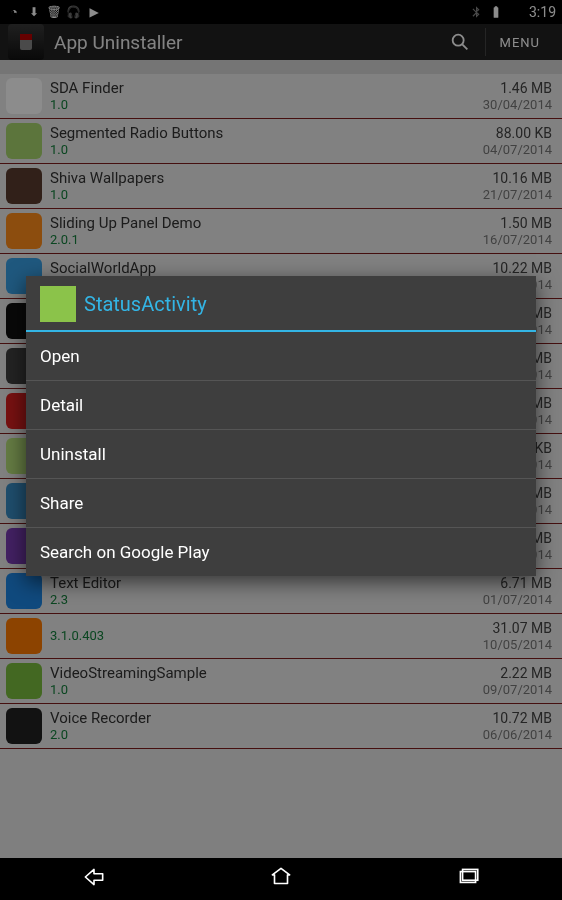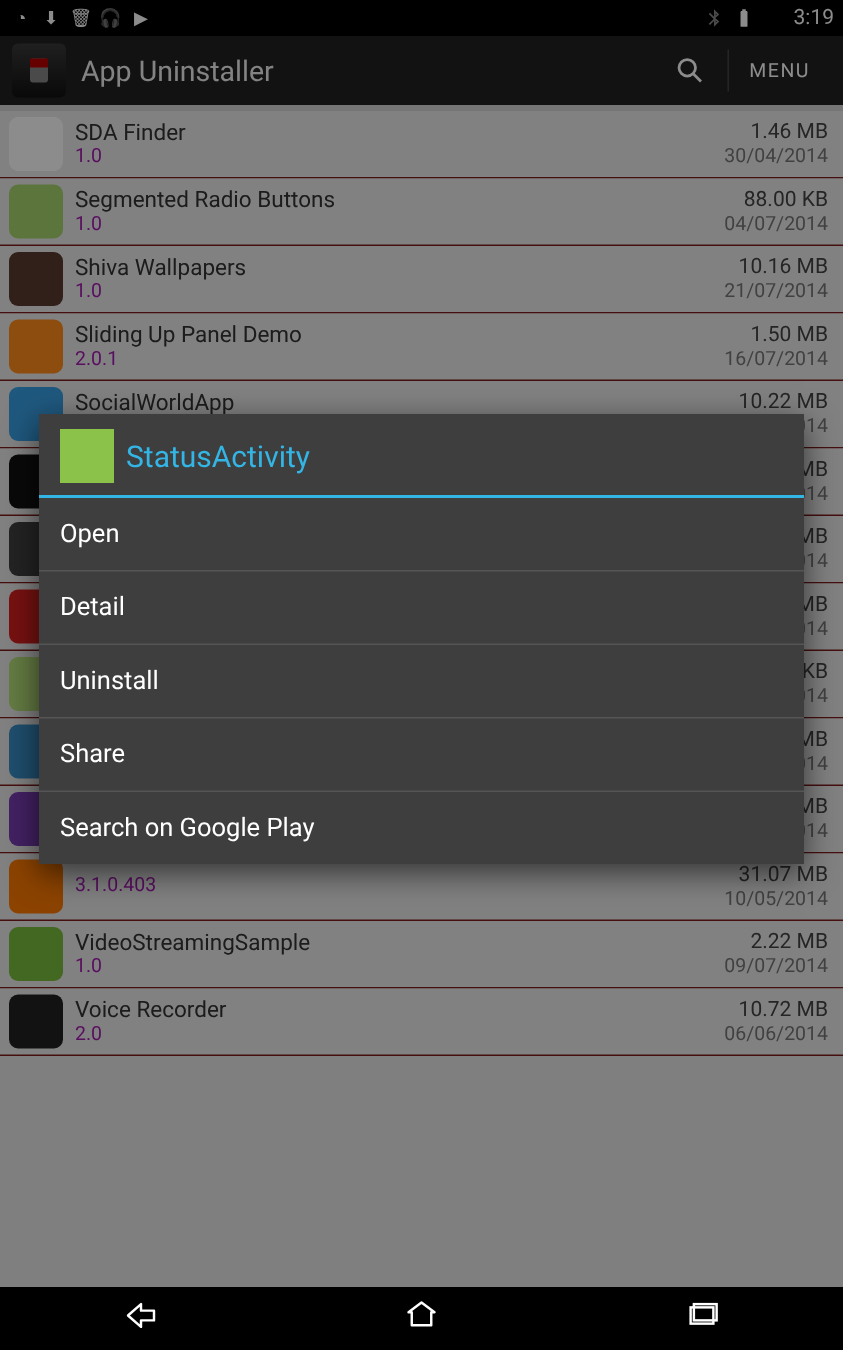--- a/index.html
+++ b/index.html
@@ -7,36 +7,36 @@
   width: 562px; height: 900px;
   font-family: Roboto, "Helvetica Neue", Arial, sans-serif;
   background: #d6d6d6; position: relative; overflow: hidden;
 }
 
 .status-bar { height: 24px; background: #000; display: flex; align-items: center; justify-content: space-between; padding: 0 6px; color: #fff; font-size: 12px; }
 .status-left, .status-right { display: flex; align-items: center; gap: 4px; }
 .status-icon { width: 16px; height: 16px; display: inline-flex; align-items: center; justify-content: center; }
 .status-right .clock { font-size: 14px; font-weight: 400; margin-left: 21px; }
 
-.action-bar { height: 46px; background: #222; display: flex; align-items: center; padding: 0 8px; color: #fff; }
+.action-bar { height: 36px; background: #222; display: flex; align-items: center; padding: 0 8px; color: #fff; }
 .app-icon { width: 36px; height: 36px; background: linear-gradient(#3a3a3a,#111); border-radius: 4px; display: flex; align-items: center; justify-content: center; margin-right: 10px; }
 .app-icon svg { width: 24px; height: 24px; }
 .app-title { font-size: 19px; flex: 1; font-weight: 400; color:#eee;}
 .ab-right { display: flex; align-items: center; gap: 0; }
 .ab-btn { height: 50px; display: flex; align-items: center; justify-content: center; padding: 0 14px; color:#fff;}
 .search-btn svg { width: 22px; height: 22px; stroke:#fff; }
 .divider-v { width: 1px; height: 28px; background:#444; }
 .menu-btn { font-size: 13px; letter-spacing: 1px; }
 
 .app-list { position: absolute; top: 74px; bottom: 42px; left:0; right:0; overflow: hidden; background:#e8e8e8;}
 .app-row { display:flex; align-items:center; padding:4px 10px 4px 6px; border-bottom:1px solid #7f1d1d; background:#ececec; height:45px;}
 .row-icon { width:36px; height:36px; border-radius:6px; margin-right:8px; flex:none; display:flex;align-items:center;justify-content:center;}
 .row-text { flex:1; display:flex; flex-direction:column; line-height:1.2;}
 .row-name { font-size:15px; color:#333;}
-.row-ver { font-size:13px; color:#a21caf;}
+.row-ver { font-size:13px; color:#15803d;}
 .row-meta { text-align:right; display:flex; flex-direction:column; line-height:1.2;}
 .row-size { font-size:14px; color:#444;}
 .row-date { font-size:13px; color:#777;}
 
 .ic0{background:#fff;} .ic1{background:#a8d66d;} .ic2{background:#5a3b2e;} .ic3{background:#ff8c1a;} .ic4{background:#3aa0e6;}
 .ic5{background:#111;} .ic6{background:#404040;} .ic7{background:#d92020;} .ic8{background:#b7e07a;} .ic9{background:#3a8fc7;}
 .ic10{background:#7a3db5;} .ic11{background:#1e88e5;} .ic12{background:#ff7a00;} .ic13{background:#7bbd3e;} .ic14{background:#222;}
 
 .scrim { position:absolute; inset:0; background:rgba(0,0,0,0.45);}
 .dialog { position:absolute; left:26px; right:26px; top:276px; background:#3e3e3e; color:#fff; box-shadow:0 6px 20px rgba(0,0,0,0.6);}
@@ -212,20 +212,31 @@
       <div class="row-text">
         <span class="row-name"></span>
         <span class="row-ver"></span>
       </div>
       <div class="row-meta">
         <span class="row-size">MB</span>
         <span class="row-date">014</span>
       </div>
     </div>
     <div class="app-row">
+      <div class="row-icon ic11"></div>
+      <div class="row-text">
+        <span class="row-name">Text Editor</span>
+        <span class="row-ver">2.3</span>
+      </div>
+      <div class="row-meta">
+        <span class="row-size">6.71 MB</span>
+        <span class="row-date">01/07/2014</span>
+      </div>
+    </div>
+    <div class="app-row">
       <div class="row-icon ic12"></div>
       <div class="row-text">
         <span class="row-ver">3.1.0.403</span>
       </div>
       <div class="row-meta">
         <span class="row-size">31.07 MB</span>
         <span class="row-date">10/05/2014</span>
       </div>
     </div>
     <div class="app-row">

